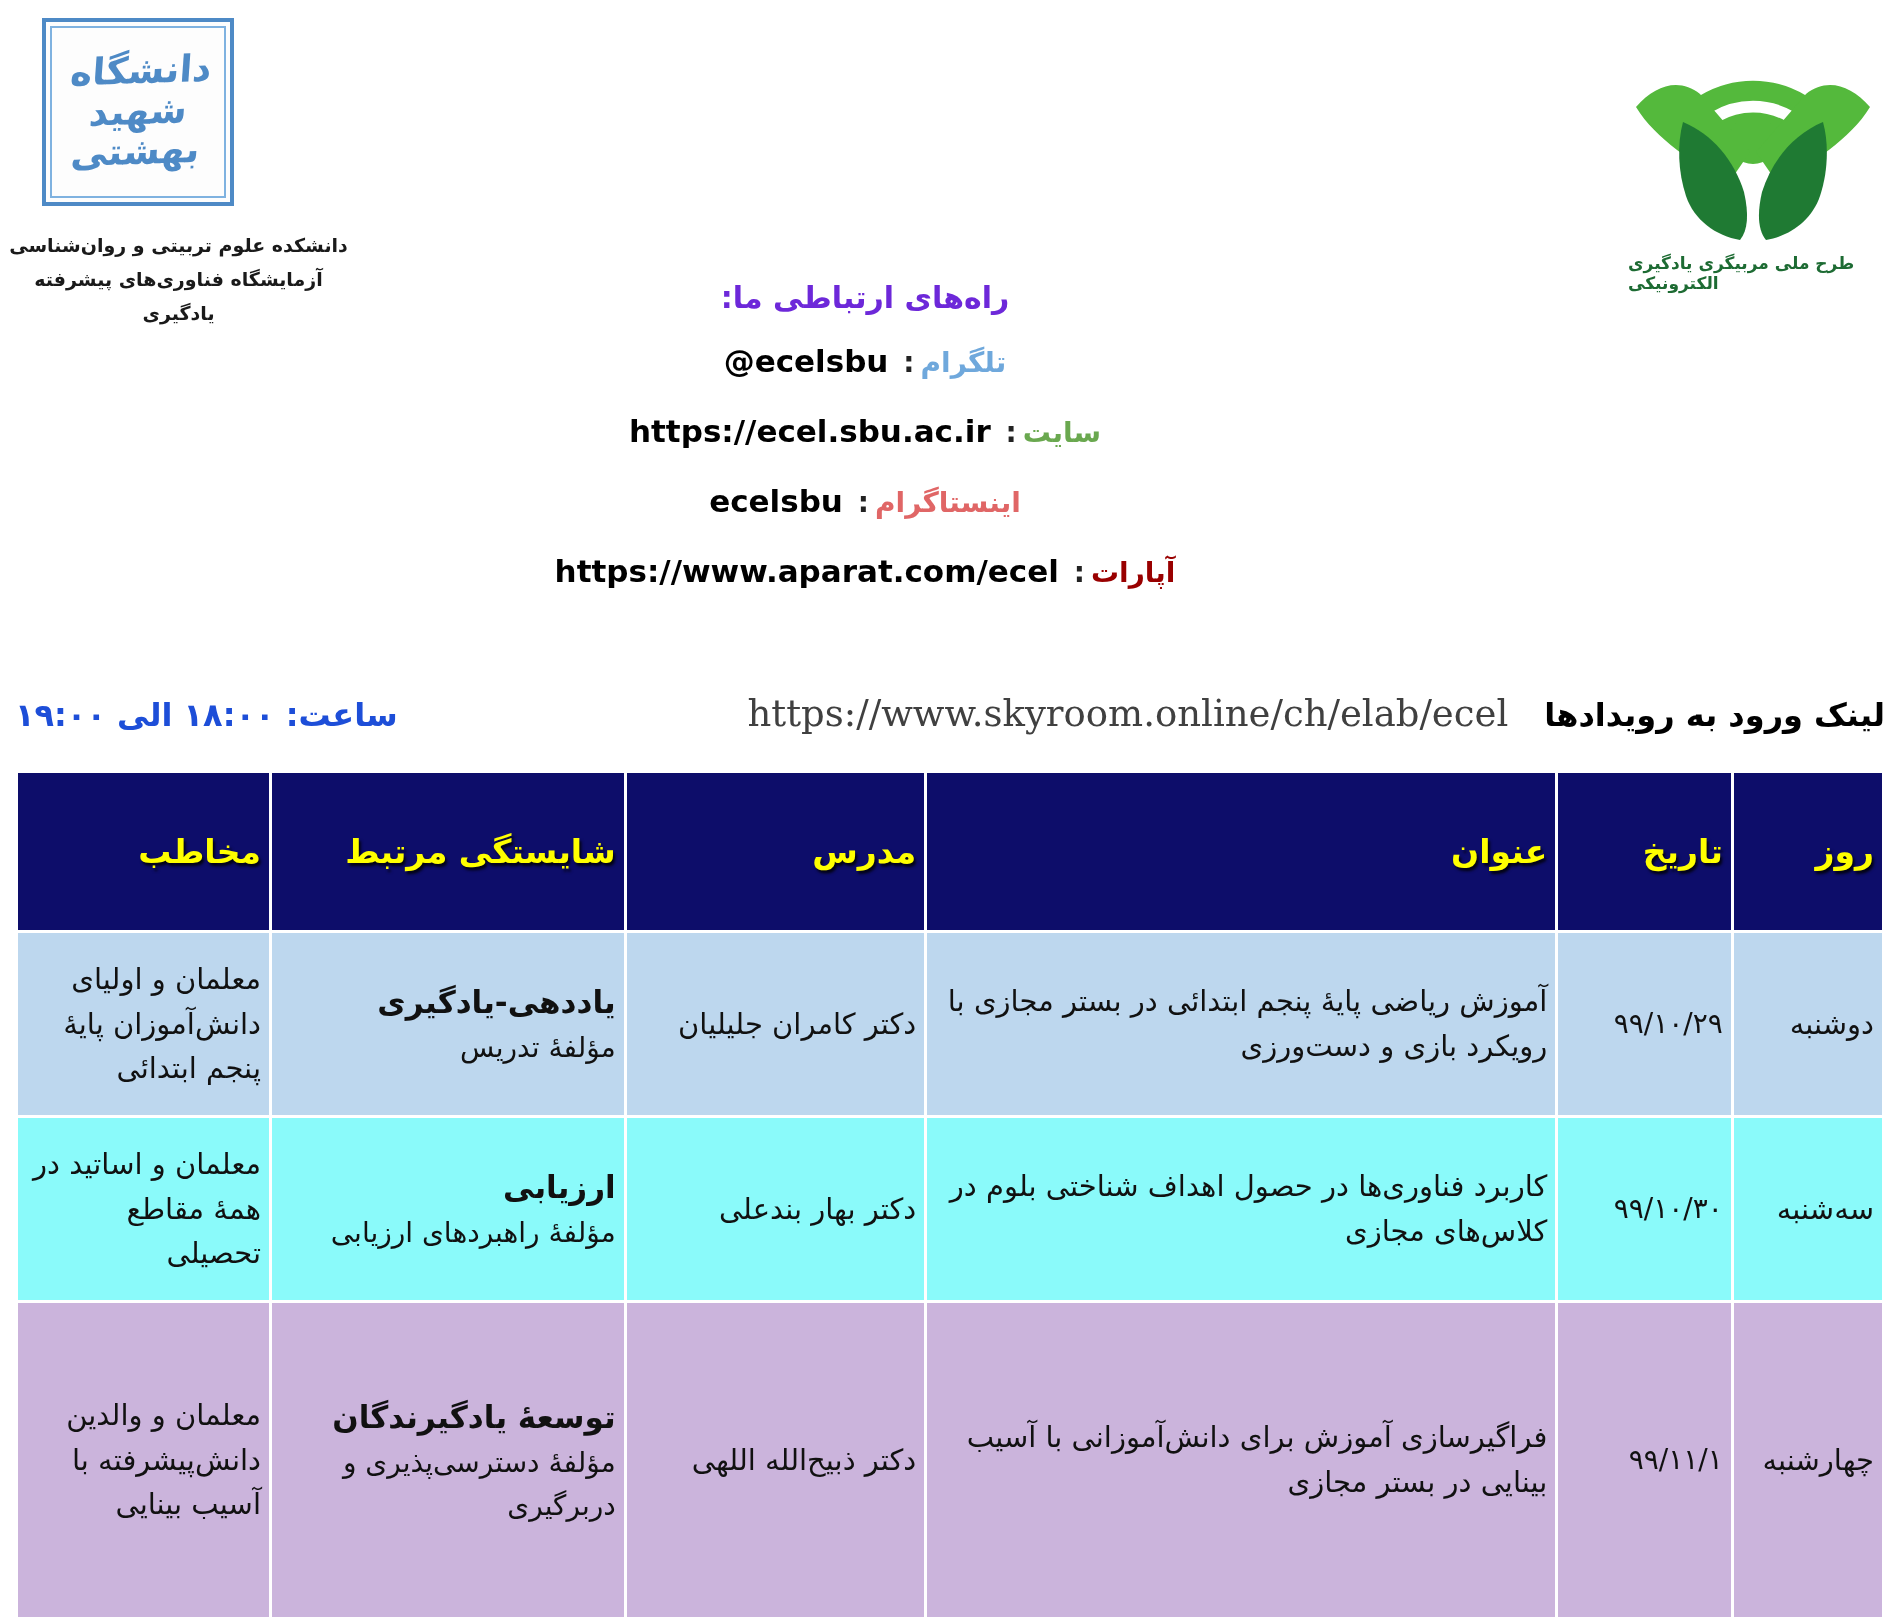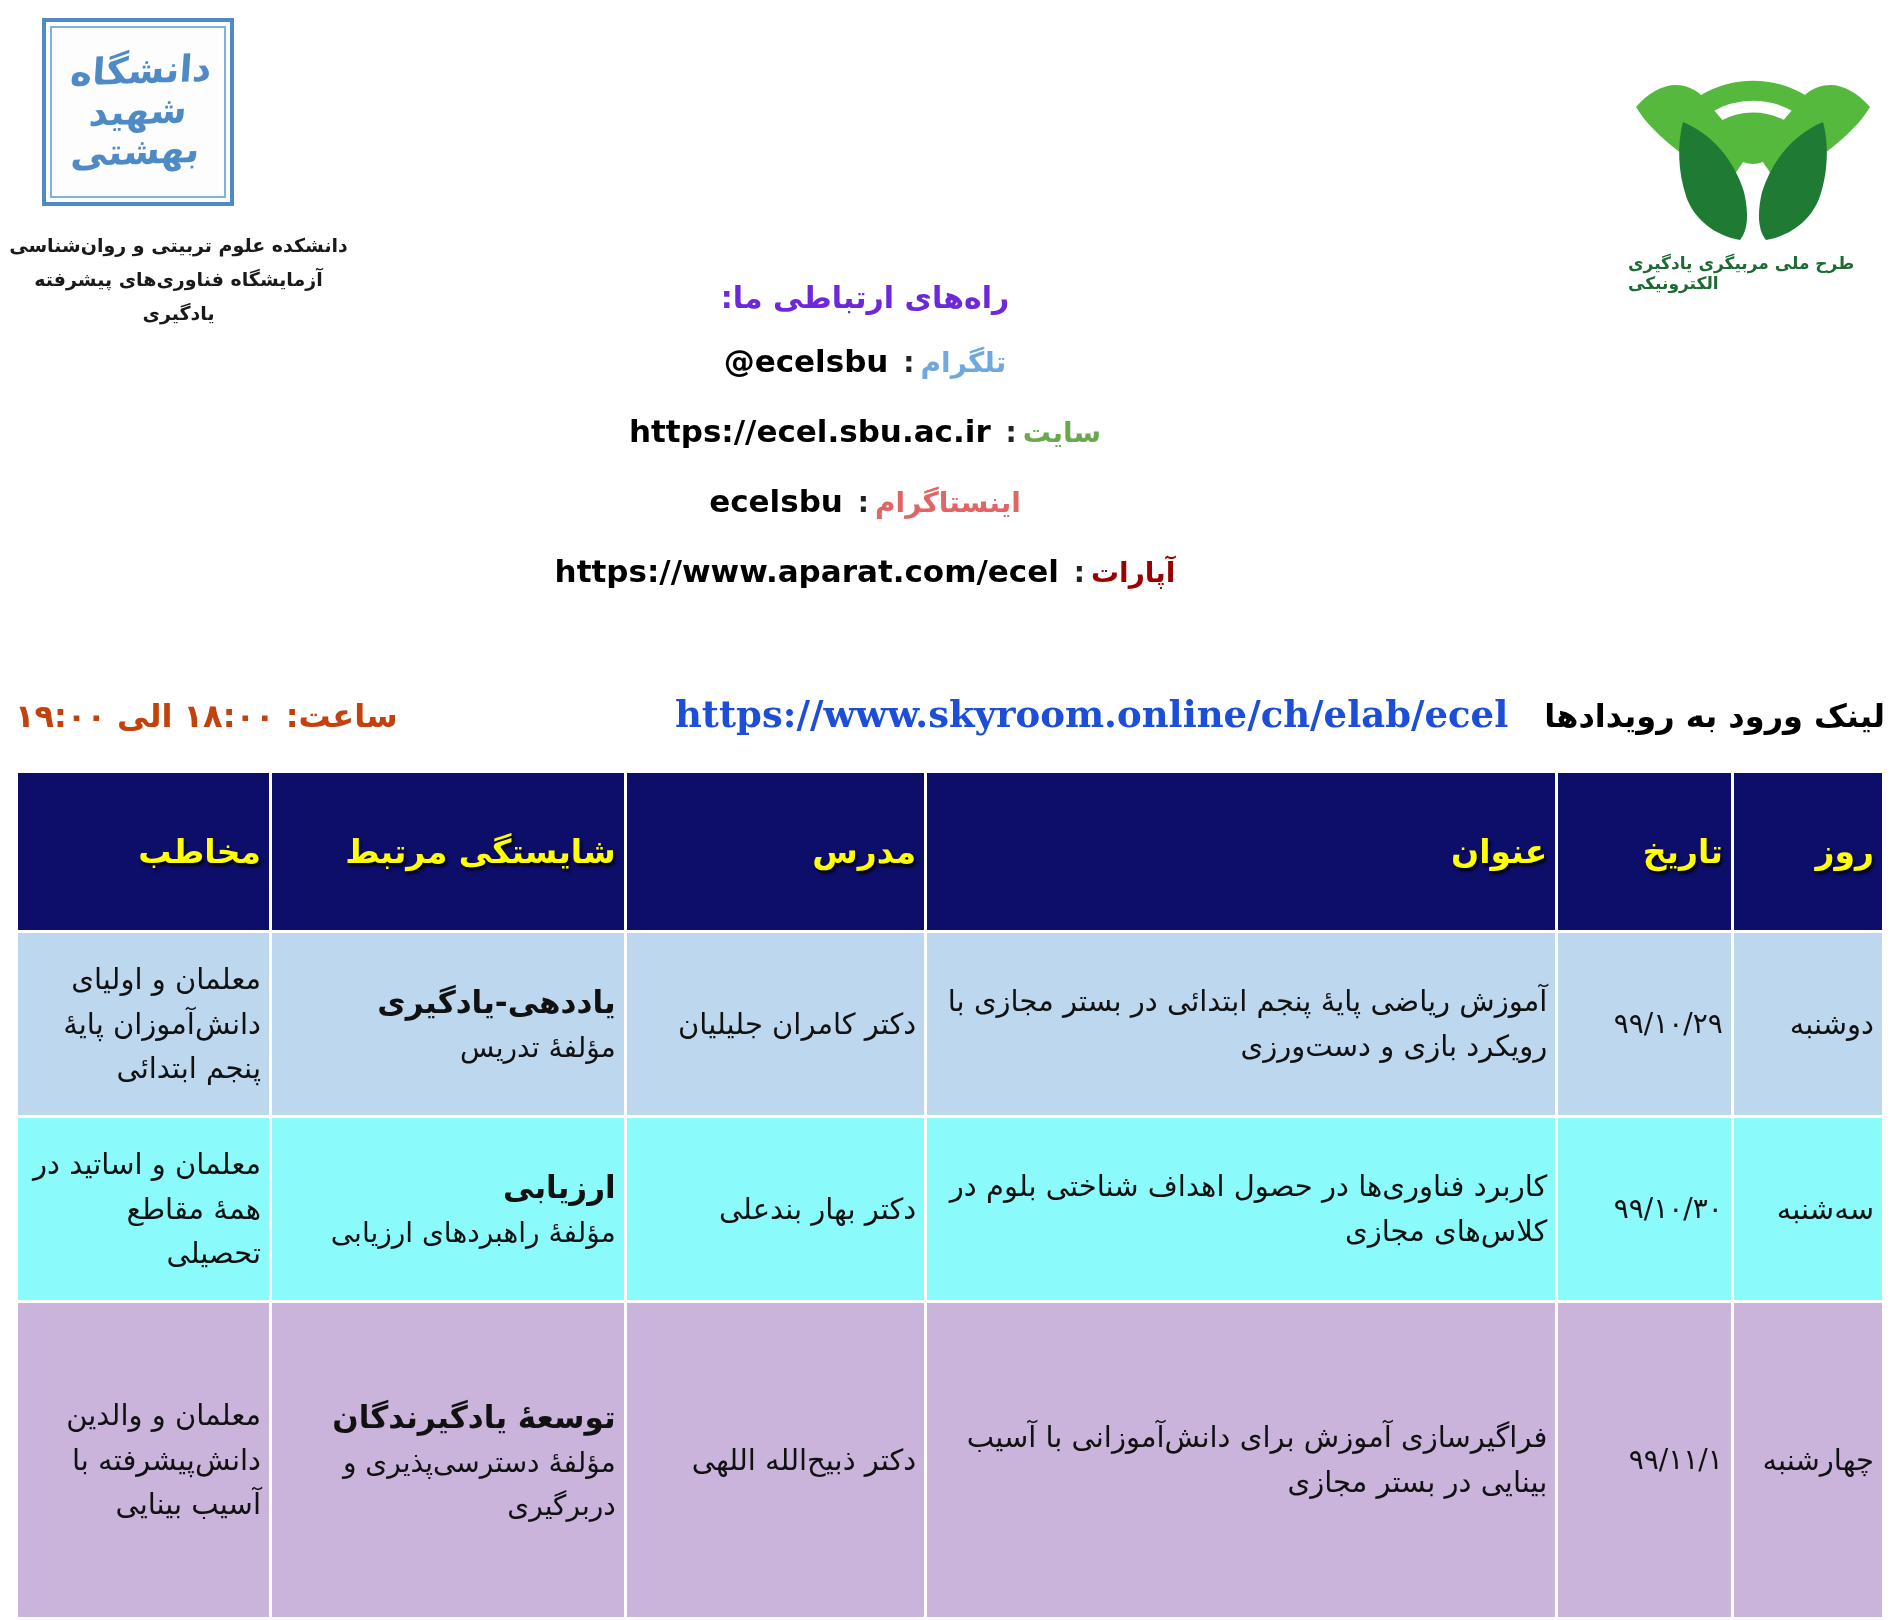--- a/index.html
+++ b/index.html
@@ -26,22 +26,22 @@
   .contact-heading{color:#6d28d9;font-weight:bold;font-size:30px;margin-bottom:28px;}
   .contact-line{margin-bottom:24px;font-size:28px;height:46px;}
   .c-label{font-weight:bold;}
   .c-colon{color:#222;font-weight:bold;margin:0 6px;}
   .c-value{color:#000;font-weight:bold;font-size:31px;}
 
   
   .link-row{position:absolute;left:15px;right:15px;top:692px;display:flex;justify-content:space-between;align-items:baseline;direction:rtl;}
   .link-group{display:flex;align-items:baseline;gap:36px;direction:rtl;}
   .event-link-label{font-weight:bold;font-size:32px;color:#000;}
-  .event-link-url{font-family:"DejaVu Serif","Liberation Serif",serif;font-weight:bold;font-size:37px;color:#1d4ed8;margin-left:48px;}
-  .event-time{font-weight:bold;font-size:32px;color:#c2410c;}
+  .event-link-url{font-family:"DejaVu Serif","Liberation Serif",serif;font-weight:normal;font-size:37px;color:#404040;margin-left:48px;}
+  .event-time{font-weight:bold;font-size:32px;color:#1d4ed8;}
 
   
   .schedule-wrap{position:absolute;left:15px;right:15px;top:770px;height:850px;}
   table.schedule{width:100%;height:100%;border-collapse:collapse;table-layout:fixed;direction:rtl;}
   table.schedule td,table.schedule th{border:3px solid #fff;text-align:right;vertical-align:middle;padding:4px 8px;box-sizing:border-box;}
   tr.head-row{background:#0d0d6a;height:160px;}
   tr.head-row th{color:#ffff00;font-size:33px;font-weight:bold;text-shadow:2px 3px 3px rgba(0,0,0,0.85);}
   .body-row{color:#111;}
   .body-row td{font-size:29px;line-height:1.55;}
   .row-1{height:185px;}

